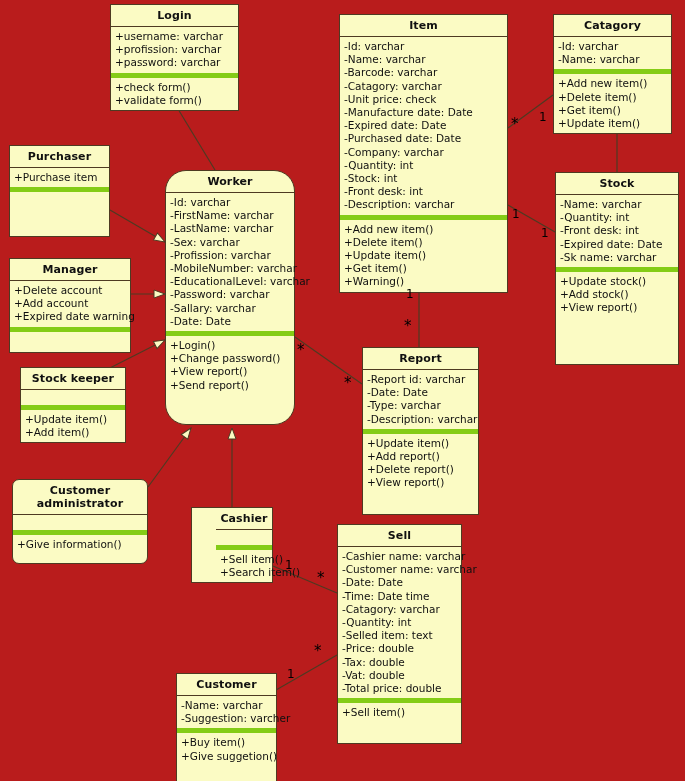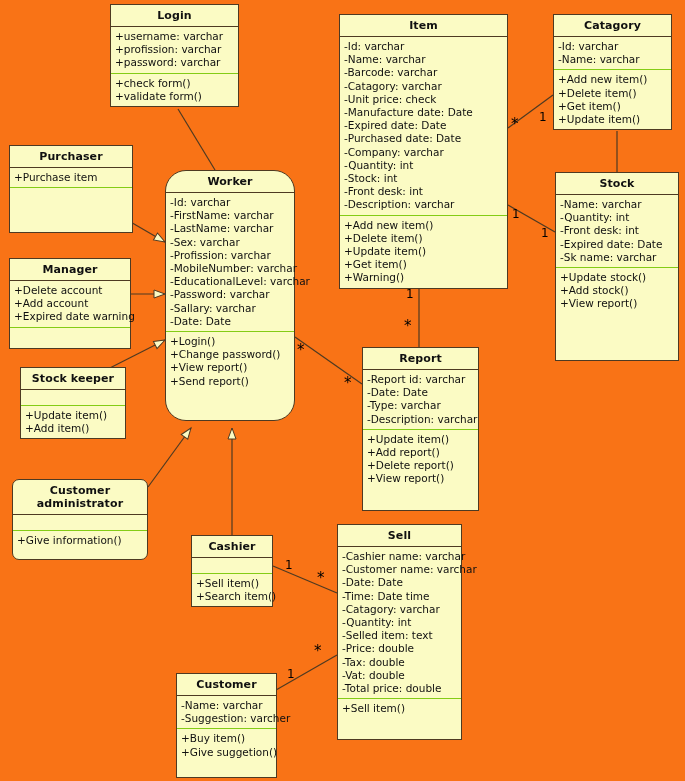--- a/index.html
+++ b/index.html
@@ -5,21 +5,21 @@
 <style>
   html, body {
     margin: 0;
     padding: 0;
     background: #ffffff;
   }
   #diagram {
     position: relative;
     width: 685px;
     height: 781px;
-    background: #f97316;
+    background: #b91c1c;
     font-family: "DejaVu Sans", "Liberation Sans", sans-serif;
     overflow: hidden;
   }
   #edges {
     position: absolute;
     left: 0;
     top: 0;
     width: 685px;
     height: 781px;
     pointer-events: none;
@@ -38,21 +38,21 @@
     font-size: 11px;
     line-height: 13px;
     padding: 4px 3px 4px 3px;
     border-bottom: 1px solid #4e3a22;
     letter-spacing: 0.1px;
   }
   .uml-compartment {
     padding: 3px 4px 3px 4px;
     font-size: 10.5px;
     line-height: 13.2px;
-    border-bottom: 1px solid #84cc16;
+    border-bottom: 5px solid #84cc16;
   }
   .uml-compartment:last-child {
     border-bottom: none;
   }
   .uml-compartment.empty {
     min-height: 9px;
     padding: 3px 4px;
   }
   .uml-row {
     white-space: nowrap;
@@ -171,21 +171,21 @@
       <div class="uml-row">-Expired date: Date</div>
       <div class="uml-row">-Sk name: varchar</div>
     </div>
     <div class="uml-compartment" style="min-height:86px;">
       <div class="uml-row">+Update stock()</div>
       <div class="uml-row">+Add stock()</div>
       <div class="uml-row">+View report()</div>
     </div>
   </div>
 
-  <div class="uml-class" style="left:9px; top:145px; width:124px;">
+  <div class="uml-class" style="left:9px; top:145px; width:101px;">
     <div class="uml-name">Purchaser</div>
     <div class="uml-compartment">
       <div class="uml-row">+Purchase item</div>
     </div>
     <div class="uml-compartment empty" style="min-height:38px;"></div>
   </div>
 
   <div class="uml-class" style="left:165px; top:170px; width:130px;border-radius:21px;">
     <div class="uml-name">Worker</div>
     <div class="uml-compartment">
@@ -244,21 +244,21 @@
       <div class="uml-row">-Description: varchar</div>
     </div>
     <div class="uml-compartment" style="min-height:74px;">
       <div class="uml-row">+Update item()</div>
       <div class="uml-row">+Add report()</div>
       <div class="uml-row">+Delete report()</div>
       <div class="uml-row">+View report()</div>
     </div>
   </div>
 
-  <div class="uml-class" style="left:191px; top:535px; width:82px;">
+  <div class="uml-class" style="left:191px; top:507px; width:82px;padding-left:24px;">
     <div class="uml-name">Cashier</div>
     <div class="uml-compartment empty"></div>
     <div class="uml-compartment">
       <div class="uml-row">+Sell item()</div>
       <div class="uml-row">+Search item()</div>
     </div>
   </div>
 
   <div class="uml-class" style="left:337px; top:524px; width:125px;">
     <div class="uml-name">Sell</div>

